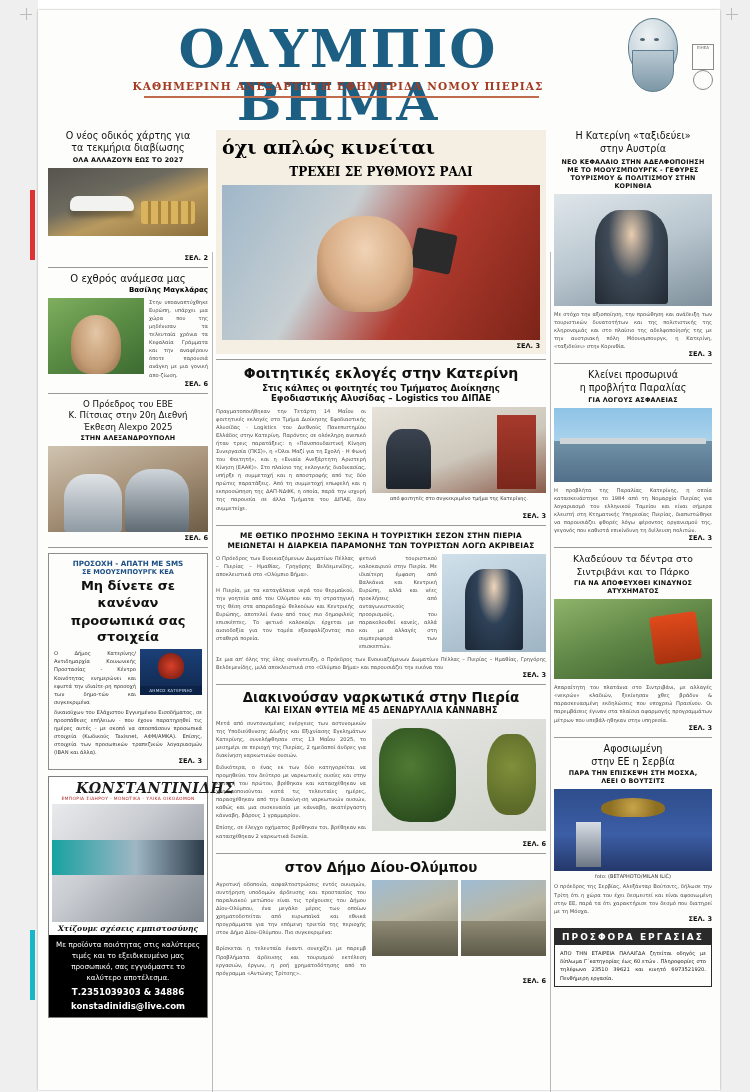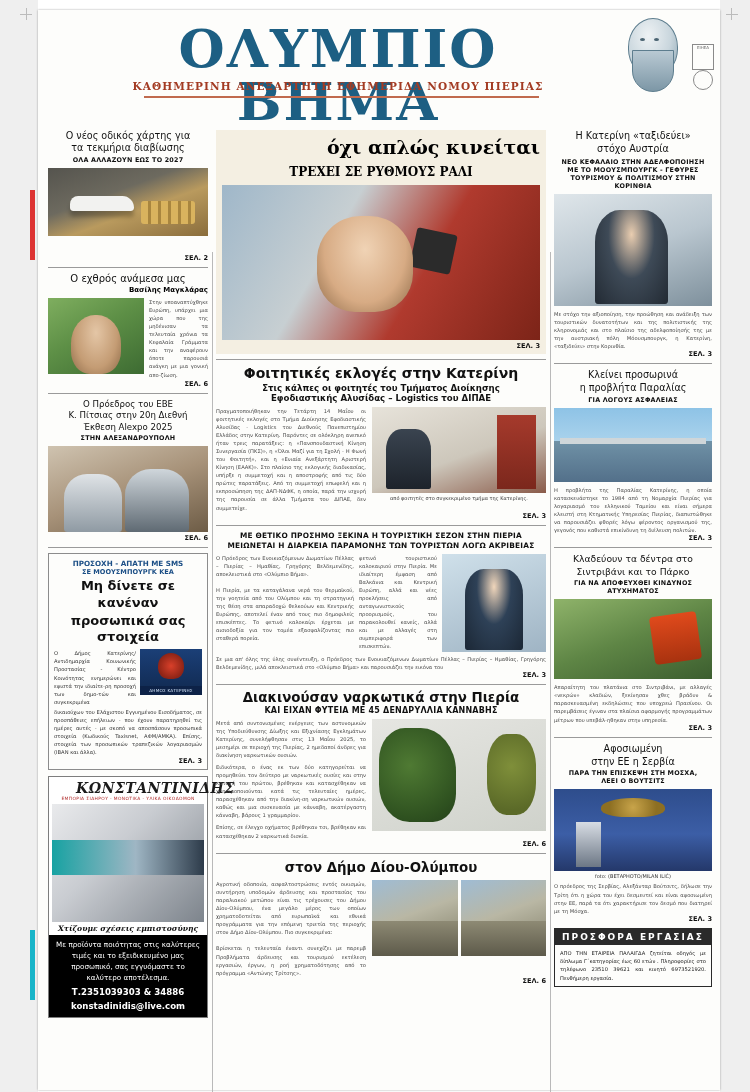--- a/index.html
+++ b/index.html
@@ -239,21 +239,21 @@
             <div class="l1">Με προϊόντα ποιότητας στις καλύτερες τιμές  και το εξειδικευμένο μας προσωπικό, σας εγγυόμαστε το καλύτερο αποτέλεσμα.</div>
             <div class="l2">Τ.2351039303 &amp; 34886</div>
             <div class="l2">konstadinidis@live.com</div>
           </div>
         </div>
       </div>
 
       <div class="col col-c">
 
         <div class="lead-box" style="padding:6px 6px 4px;">
-          <div class="hl-main" style="font-size:19px;text-align:right;line-height:1.25;">όχι απλώς κινείται</div>
+          <div class="hl-main" style="font-size:19px;text-align:left;line-height:1.25;">όχι απλώς κινείται</div>
           <div class="hl-main" style="font-size:12px;text-align:center;margin-top:5px;">ΤΡΕΧΕΙ ΣΕ ΡΥΘΜΟΥΣ ΡΑΛΙ</div>
           <div class="photo ph-selfie" style="height:155px;margin-top:6px;"></div>
           <div class="sel" style="margin-top:2px;">ΣΕΛ. 3</div>
         </div>
 
         <div class="divider"></div>
 
         <div>
           <div class="hl" style="font-size:14px;font-weight:bold;">Φοιτητικές εκλογές στην Κατερίνη</div>
           <div class="sub" style="font-size:8.6px;margin-top:2px;">Στις κάλπες οι φοιτητές του Τμήματος Διοίκησης</div>
@@ -314,21 +314,21 @@
             </div>
           </div>
           <div class="sel">ΣΕΛ. 6</div>
         </div>
       </div>
 
       <div class="col col-r">
 
         <div>
           <div class="hl" style="font-size:9.6px;line-height:1.35;">Η Κατερίνη «ταξιδεύει»</div>
-          <div class="hl" style="font-size:9.6px;line-height:1.35;">στόχο Αυστρία</div>
+          <div class="hl" style="font-size:9.6px;line-height:1.35;">στην Αυστρία</div>
           <div class="kicker" style="margin-top:2px;">ΝΕΟ ΚΕΦΑΛΑΙΟ ΣΤΗΝ ΑΔΕΛΦΟΠΟΙΗΣΗ</div>
           <div class="kicker">ΜΕ ΤΟ ΜΟΟΥΣΜΠΟΥΡΓΚ - ΓΕΦΥΡΕΣ</div>
           <div class="kicker">ΤΟΥΡΙΣΜΟΥ &amp; ΠΟΛΙΤΙΣΜΟΥ ΣΤΗΝ ΚΟΡΙΝΘΙΑ</div>
           <div class="photo ph-pres" style="height:112px;margin-top:4px;"></div>
           <div class="body body-blur" style="margin-top:4px;">Με στόχο την αξιοποίηση, την προώθηση και ανάδειξη των τουριστικών δυνατοτήτων και της πολιτιστικής της κληρονομιάς και στο πλαίσιο της αδελφοποίησής της με την αυστριακή πόλη Μόουσμπουργκ, η Κατερίνη, «ταξιδεύει» στην Κορινθία.</div>
           <div class="sel">ΣΕΛ. 3</div>
         </div>
 
         <div class="divider"></div>
 

